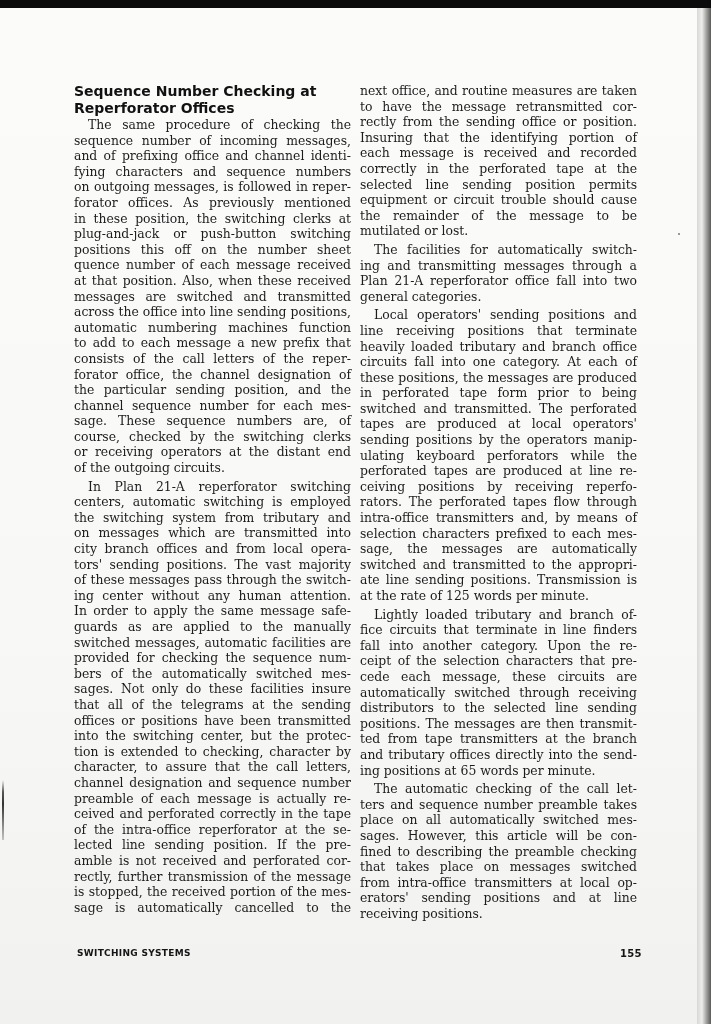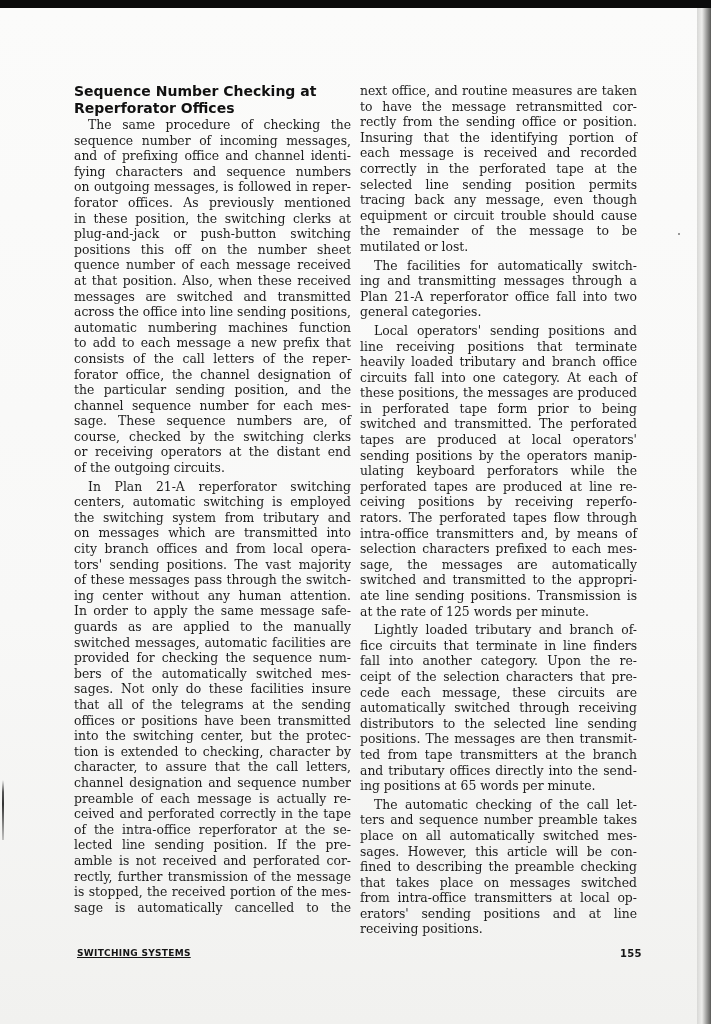--- a/index.html
+++ b/index.html
@@ -38,21 +38,21 @@
     white-space: nowrap; height: 15.6px;
   }
   .line.last { text-align-last: left; }
   .line.indent { padding-left: 14px; }
   .para-gap { height: 3px; }
   .footer {
     position: absolute; top: 948px;
     font-family: "DejaVu Sans", "Liberation Sans", sans-serif;
     font-weight: bold; font-size: 9px; color: #151515; letter-spacing: 0.3px;
   }
-  .footer-left { left: 77px; text-decoration: underline; }
+  .footer-left { left: 77px; }
   .footer-right { left: 620px; font-size: 10px; }
 </style>
 </head>
 <body>
 
 <div class="topbar"></div>
 <div class="page"></div>
 <div class="binding-right"></div>
 <div class="binding-left"></div>
 <div class="speck" style="left:678px; top:233px;"></div>
@@ -125,21 +125,20 @@
 <div class="col col-right">
   <div id="right-body">
       <div>
         <span class="line">next office, and routine measures are taken</span>
         <span class="line">to have the message retransmitted cor-</span>
         <span class="line">rectly from the sending office or position.</span>
         <span class="line">Insuring that the identifying portion of</span>
         <span class="line">each message is received and recorded</span>
         <span class="line">correctly in the perforated tape at the</span>
         <span class="line">selected line sending position permits</span>
-        <span class="line">tracing back any message, even though</span>
         <span class="line">equipment or circuit trouble should cause</span>
         <span class="line">the remainder of the message to be</span>
         <span class="line last">mutilated or lost.</span>
       </div>
       <div class="para-gap"></div>
       <div>
         <span class="line indent">The facilities for automatically switch-</span>
         <span class="line">ing and transmitting messages through a</span>
         <span class="line">Plan 21-A reperforator office fall into two</span>
         <span class="line last">general categories.</span>

